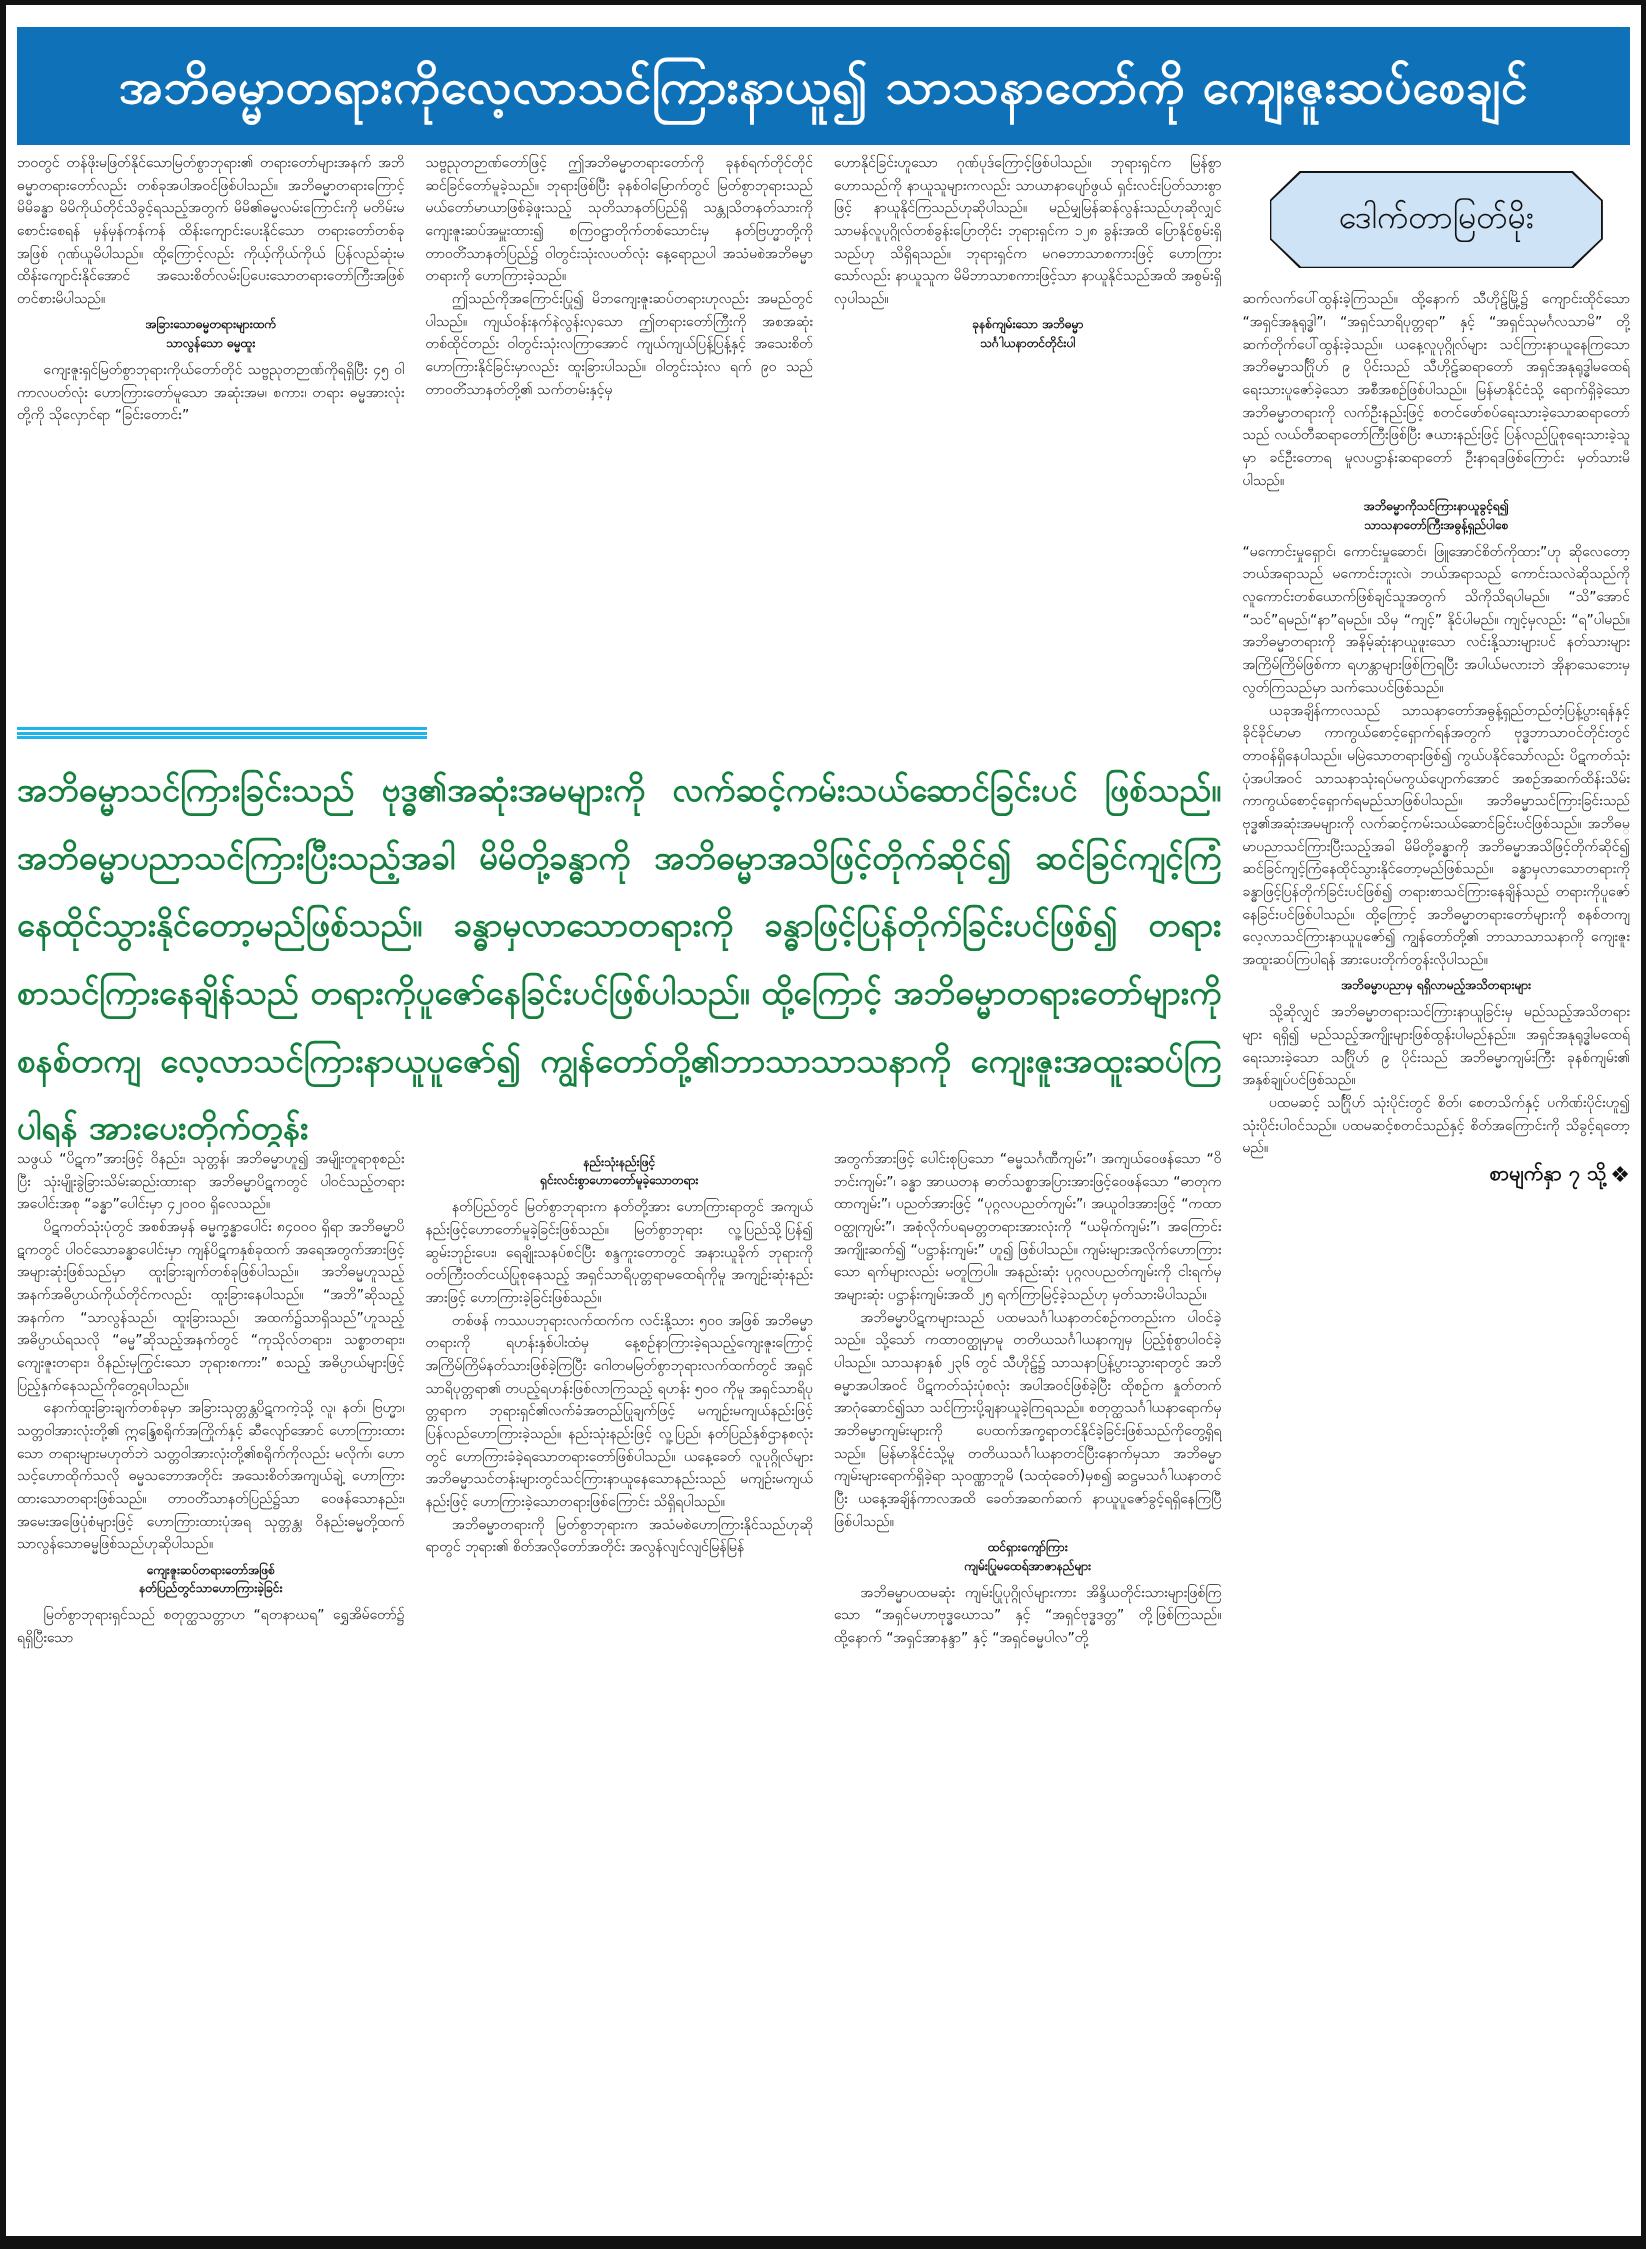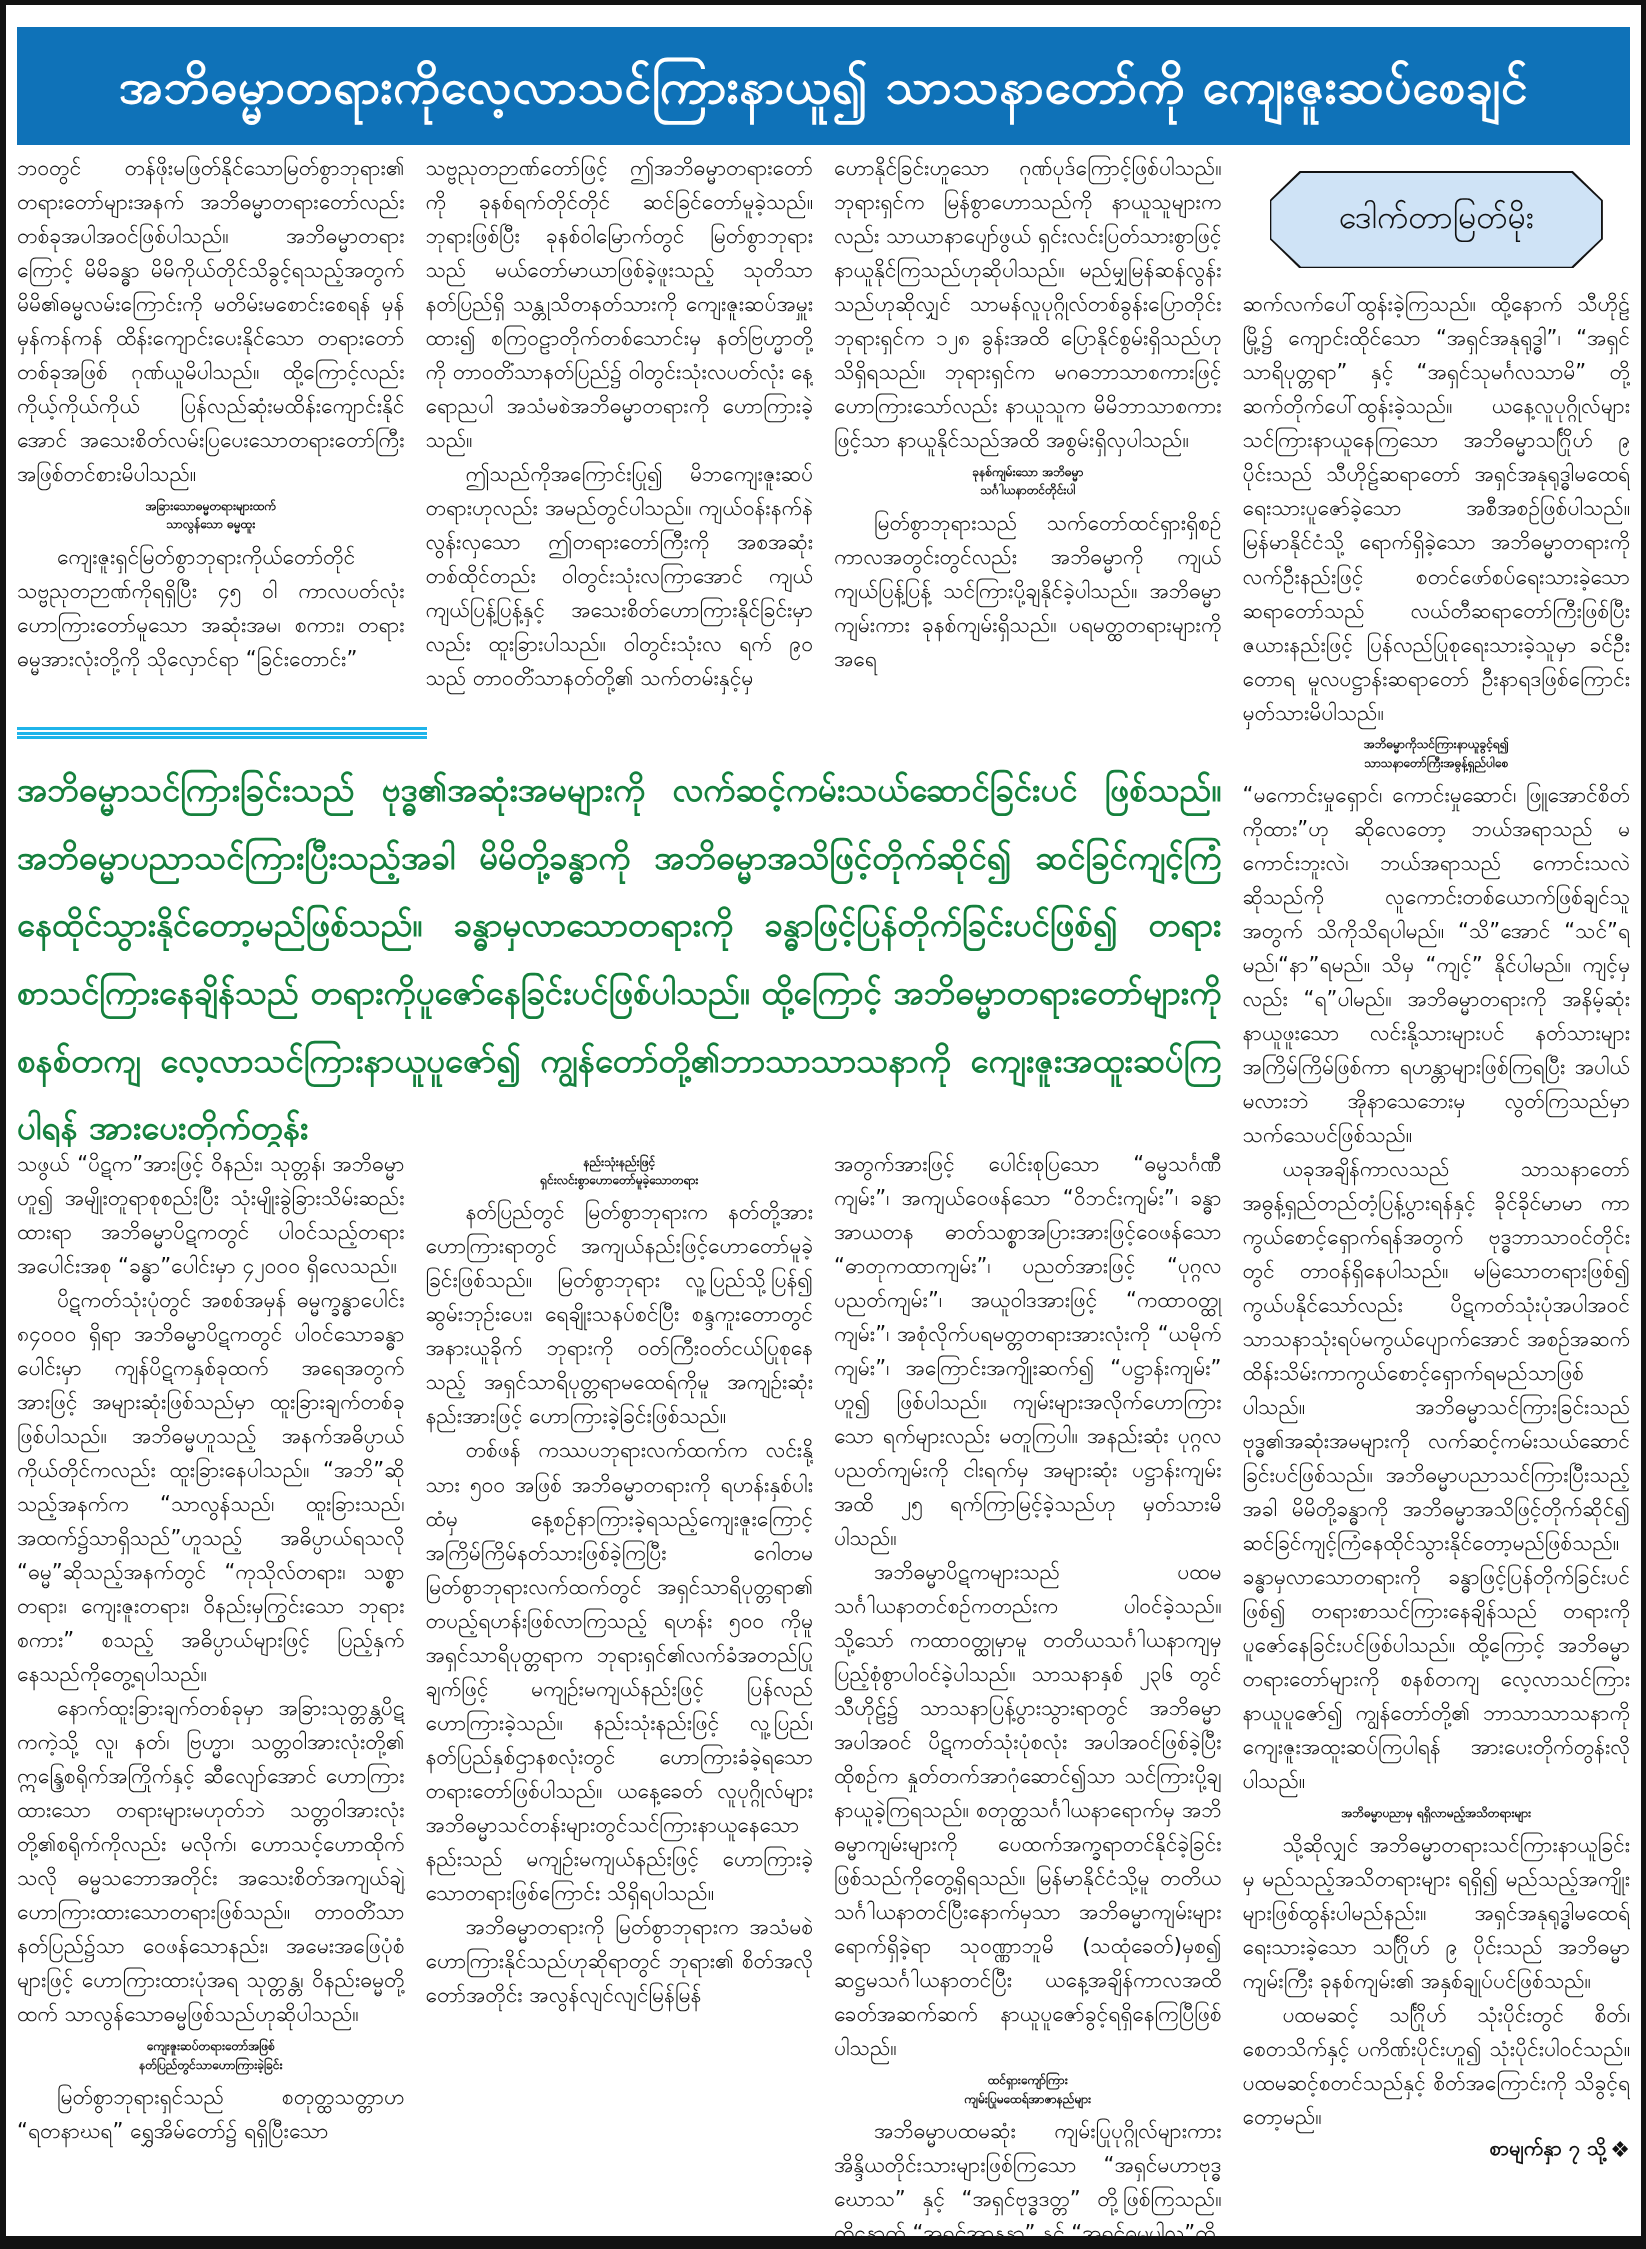--- a/index.html
+++ b/index.html
@@ -39,21 +39,21 @@
   .c1t{grid-column:1;grid-row:1;}
   .c2t{grid-column:2;grid-row:1;}
   .c3t{grid-column:3;grid-row:1;}
   .quote-zone{grid-column:1 / span 3;grid-row:2;overflow:hidden;position:relative;}
   .c1b{grid-column:1;grid-row:3;}
   .c2b{grid-column:2;grid-row:3;}
   .c3b{grid-column:3;grid-row:3;}
   .rightcol{grid-column:4;grid-row:1 / span 3;overflow:hidden;text-align:justify;}
   .body-p{
     margin:0;padding:0;
-    font-size:21px;line-height:1.62;
+    font-size:14px;line-height:1.62;
     text-indent:1.9em;
   }
   .body-p.no-indent{text-indent:0;}
   .col-heading{
     margin:5.6px 0 5.6px 0;padding:0;
     font-size:12px;line-height:1.55;font-weight:bold;
     text-align:center;white-space:pre-line;text-indent:0;
   }
   .cyan-rule{
     height:12.2px;
@@ -107,21 +107,20 @@
         <p class="body-p">ကျေးဇူးရှင်မြတ်စွာဘုရားကိုယ်တော်တိုင် သဗ္ဗညုတဉာဏ်ကိုရရှိပြီး ၄၅ ဝါ ကာလပတ်လုံး ဟောကြားတော်မူသော အဆုံးအမ၊ စကား၊ တရား ဓမ္မအားလုံးတို့ကို သိုလှောင်ရာ “ခြင်းတောင်း”</p>
       </div>
     <div class="col c2t">
         <p class="body-p no-indent">သဗ္ဗညုတဉာဏ်တော်ဖြင့် ဤအဘိဓမ္မာတရားတော်ကို ခုနစ်ရက်တိုင်တိုင် ဆင်ခြင်တော်မူခဲ့သည်။ ဘုရားဖြစ်ပြီး ခုနစ်ဝါမြောက်တွင် မြတ်စွာဘုရားသည် မယ်တော်မာယာဖြစ်ခဲ့ဖူးသည့် သုတိသာနတ်ပြည်ရှိ သန္တုသိတနတ်သားကို ကျေးဇူးဆပ်အမှူးထား၍ စကြဝဠာတိုက်တစ်သောင်းမှ နတ်ဗြဟ္မာတို့ကို တာဝတိံသာနတ်ပြည်၌ ဝါတွင်းသုံးလပတ်လုံး နေ့ရောညပါ အသံမစဲအဘိဓမ္မာတရားကို ဟောကြားခဲ့သည်။</p>
         <p class="body-p">ဤသည်ကိုအကြောင်းပြု၍ မိဘကျေးဇူးဆပ်တရားဟုလည်း အမည်တွင်ပါသည်။ ကျယ်ဝန်းနက်နဲလွန်းလှသော ဤတရားတော်ကြီးကို အစအဆုံးတစ်ထိုင်တည်း ဝါတွင်းသုံးလကြာအောင် ကျယ်ကျယ်ပြန့်ပြန့်နှင့် အသေးစိတ်ဟောကြားနိုင်ခြင်းမှာလည်း ထူးခြားပါသည်။ ဝါတွင်းသုံးလ ရက် ၉၀ သည် တာဝတိံသာနတ်တို့၏ သက်တမ်းနှင့်မှ</p>
       </div>
     <div class="col c3t">
         <p class="body-p no-indent">ဟောနိုင်ခြင်းဟူသော ဂုဏ်ပုဒ်ကြောင့်ဖြစ်ပါသည်။ ဘုရားရှင်က မြန်စွာဟောသည်ကို နာယူသူများကလည်း သာယာနာပျော်ဖွယ် ရှင်းလင်းပြတ်သားစွာဖြင့် နာယူနိုင်ကြသည်ဟုဆိုပါသည်။ မည်မျှမြန်ဆန်လွန်းသည်ဟုဆိုလျှင် သာမန်လူပုဂ္ဂိုလ်တစ်ခွန်းပြောတိုင်း ဘုရားရှင်က ၁၂၈ ခွန်းအထိ ပြောနိုင်စွမ်းရှိသည်ဟု သိရှိရသည်။ ဘုရားရှင်က မဂဓဘာသာစကားဖြင့် ဟောကြားသော်လည်း နာယူသူက မိမိဘာသာစကားဖြင့်သာ နာယူနိုင်သည်အထိ အစွမ်းရှိလှပါသည်။</p>
         <h3 class="col-heading">ခုနစ်ကျမ်းသော အဘိဓမ္မာ
 သင်္ဂါယနာတင်တိုင်းပါ</h3>
-        <p class="body-p">မြတ်စွာဘုရားသည် သက်တော်ထင်ရှားရှိစဉ်ကာလအတွင်းတွင်လည်း အဘိဓမ္မာကို ကျယ်ကျယ်ပြန့်ပြန့် သင်ကြားပို့ချနိုင်ခဲ့ပါသည်။ အဘိဓမ္မာကျမ်းကား ခုနစ်ကျမ်းရှိသည်။ ပရမတ္ထတရားများကို အရေ</p>
       </div>
 
     <div class="quote-zone">
       <div class="cyan-rule rule-top"></div>
       <p class="pull-quote">အဘိဓမ္မာသင်ကြားခြင်းသည် ဗုဒ္ဓ၏အဆုံးအမများကို လက်ဆင့်ကမ်းသယ်ဆောင်ခြင်းပင် ဖြစ်သည်။ အဘိဓမ္မာပညာသင်ကြားပြီးသည့်အခါ မိမိတို့ခန္ဓာကို အဘိဓမ္မာအသိဖြင့်တိုက်ဆိုင်၍ ဆင်ခြင်ကျင့်ကြံနေထိုင်သွားနိုင်တော့မည်ဖြစ်သည်။ ခန္ဓာမှလာသောတရားကို ခန္ဓာဖြင့်ပြန်တိုက်ခြင်းပင်ဖြစ်၍ တရားစာသင်ကြားနေချိန်သည် တရားကိုပူဇော်နေခြင်းပင်ဖြစ်ပါသည်။ ထို့ကြောင့် အဘိဓမ္မာတရားတော်များကို စနစ်တကျ လေ့လာသင်ကြားနာယူပူဇော်၍ ကျွန်တော်တို့၏ဘာသာသာသနာကို ကျေးဇူးအထူးဆပ်ကြပါရန် အားပေးတိုက်တွန်း</p>
 
     </div>
 
     <div class="col c1b">
         <p class="body-p no-indent">သဖွယ် “ပိဋက”အားဖြင့် ဝိနည်း၊ သုတ္တန်၊ အဘိဓမ္မာဟူ၍ အမျိုးတူရာစုစည်းပြီး သုံးမျိုးခွဲခြားသိမ်းဆည်းထားရာ အဘိဓမ္မာပိဋကတွင် ပါဝင်သည့်တရားအပေါင်းအစု “ခန္ဓာ”ပေါင်းမှာ ၄၂၀၀၀ ရှိလေသည်။</p>

